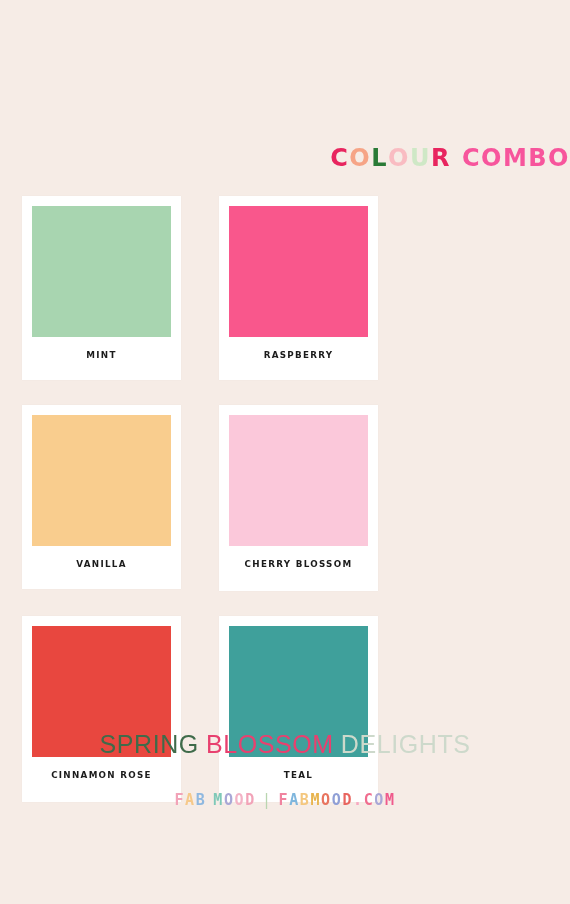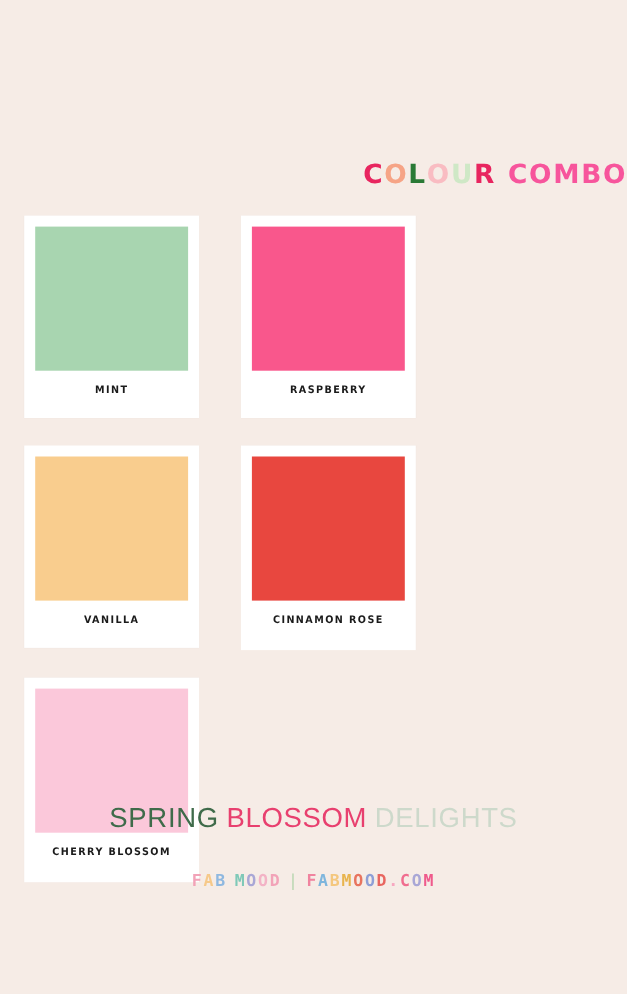--- a/index.html
+++ b/index.html
@@ -136,26 +136,30 @@
       </div>
       <div class="card">
         <div class="swatch" style="background: rgb(249, 87, 140);"></div>
         <div class="card-label">RASPBERRY</div>
       </div>
       <div class="card">
         <div class="swatch" style="background: rgb(249, 205, 142);"></div>
         <div class="card-label">VANILLA</div>
       </div>
       <div class="card row2">
+        <div class="swatch" style="background: rgb(251, 200, 218);"></div>
+        <div class="card-label">CHERRY BLOSSOM</div>
+      </div>
+      <div class="card row2">
         <div class="swatch" style="background: rgb(232, 71, 63);"></div>
         <div class="card-label">CINNAMON ROSE</div>
       </div>
       <div class="card row2">
-        <div class="swatch" style="background: rgb(251, 200, 218);"></div>
-        <div class="card-label">CHERRY BLOSSOM</div>
+        <div class="swatch" style="background: rgb(63, 160, 155);"></div>
+        <div class="card-label">TEAL</div>
       </div>
     </div>
 
   <div class="tagline" id="tagline-host"><span style="color: rgb(63, 107, 74);">SPRING</span><span class="sp">&nbsp;</span><span style="color: rgb(232, 64, 111);">BLOSSOM</span><span class="sp">&nbsp;</span><span style="color: rgb(205, 217, 203);">DELIGHTS</span></div>
 
   <div class="footer" id="footer-host"><span class="ltr" style="color: rgb(242, 163, 184);">F</span><span class="ltr" style="color: rgb(246, 201, 138);">A</span><span class="ltr" style="color: rgb(143, 184, 224);">B</span><span class="wordgap"></span><span class="ltr" style="color: rgb(127, 201, 184);">M</span><span class="ltr" style="color: rgb(169, 167, 214);">O</span><span class="ltr" style="color: rgb(243, 179, 198);">O</span><span class="ltr" style="color: rgb(242, 163, 184);">D</span><span class="sep">|</span><span class="ltr" style="color: rgb(240, 131, 159);">F</span><span class="ltr" style="color: rgb(127, 182, 221);">A</span><span class="ltr" style="color: rgb(244, 199, 126);">B</span><span class="ltr" style="color: rgb(232, 180, 78);">M</span><span class="ltr" style="color: rgb(232, 116, 95);">O</span><span class="ltr" style="color: rgb(143, 159, 214);">O</span><span class="ltr" style="color: rgb(232, 101, 95);">D</span><span class="ltr" style="color: rgb(247, 167, 192);">.</span><span class="ltr" style="color: rgb(240, 109, 143);">C</span><span class="ltr" style="color: rgb(169, 167, 214);">O</span><span class="ltr" style="color: rgb(239, 90, 140);">M</span></div>
 
 </div>
 
 </body></html>

